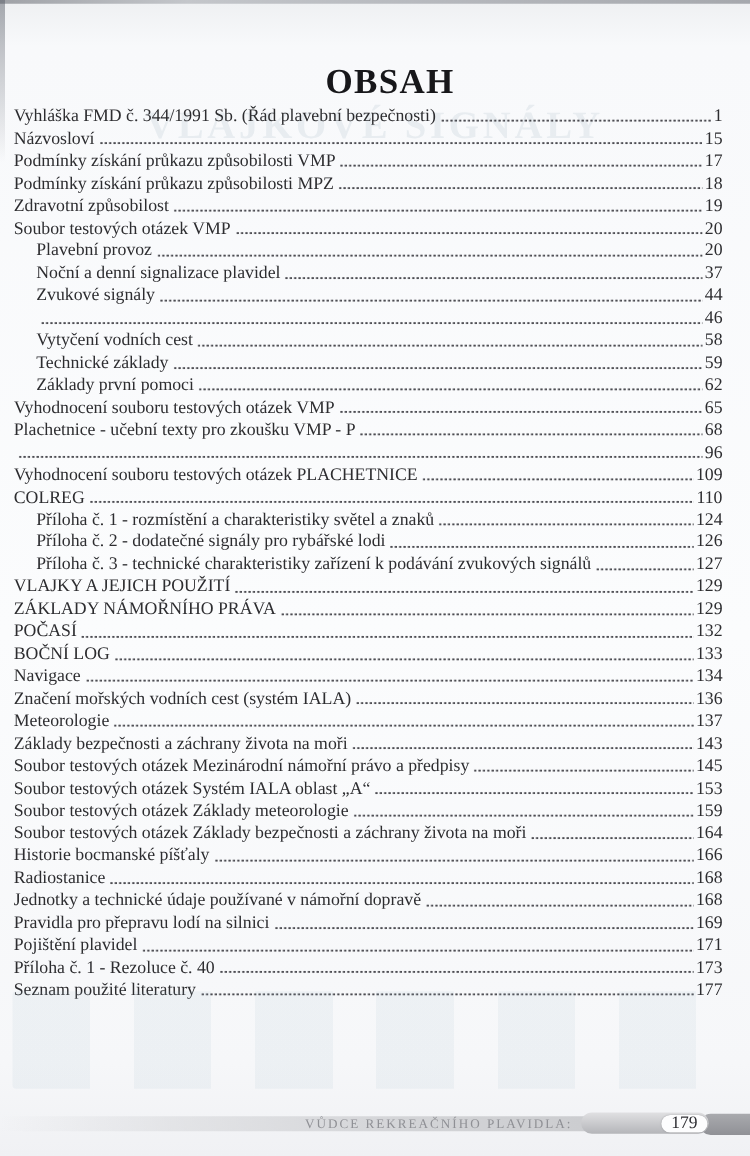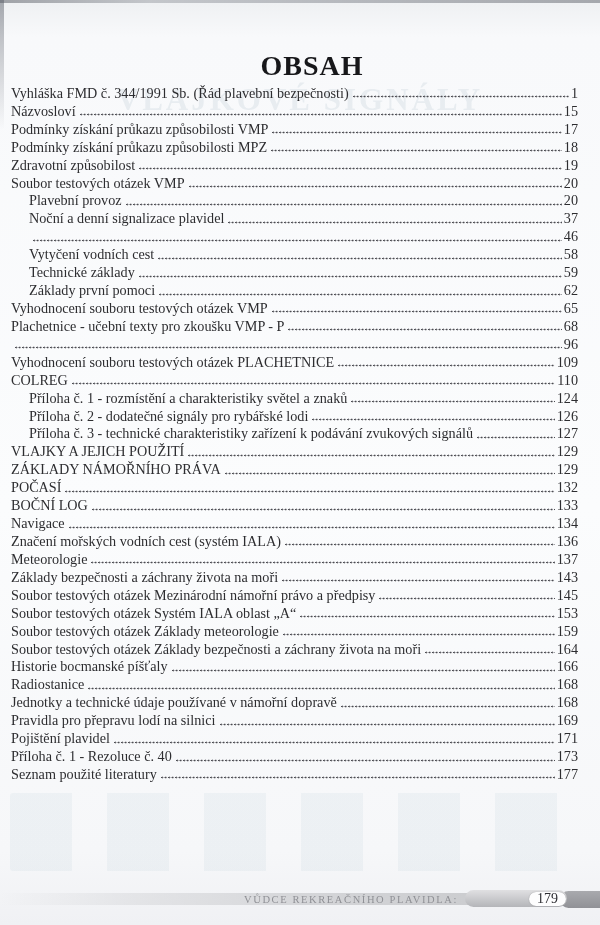--- a/index.html
+++ b/index.html
@@ -142,20 +142,25 @@
     <span class="toc-leader"></span>
     <span class="toc-page">20</span>
   </div>
 
   <div class="toc-row indent">
     <span class="toc-label">Noční a denní signalizace plavidel</span>
     <span class="toc-leader"></span>
     <span class="toc-page">37</span>
   </div>
 
+  <div class="toc-row indent">
+    <span class="toc-label">Zvukové signály</span>
+    <span class="toc-leader"></span>
+    <span class="toc-page">44</span>
+  </div>
 
   <div class="toc-row indent">
     <span class="toc-leader"></span>
     <span class="toc-page">46</span>
   </div>
 
   <div class="toc-row indent">
     <span class="toc-label">Vytyčení vodních cest</span>
     <span class="toc-leader"></span>
     <span class="toc-page">58</span>

